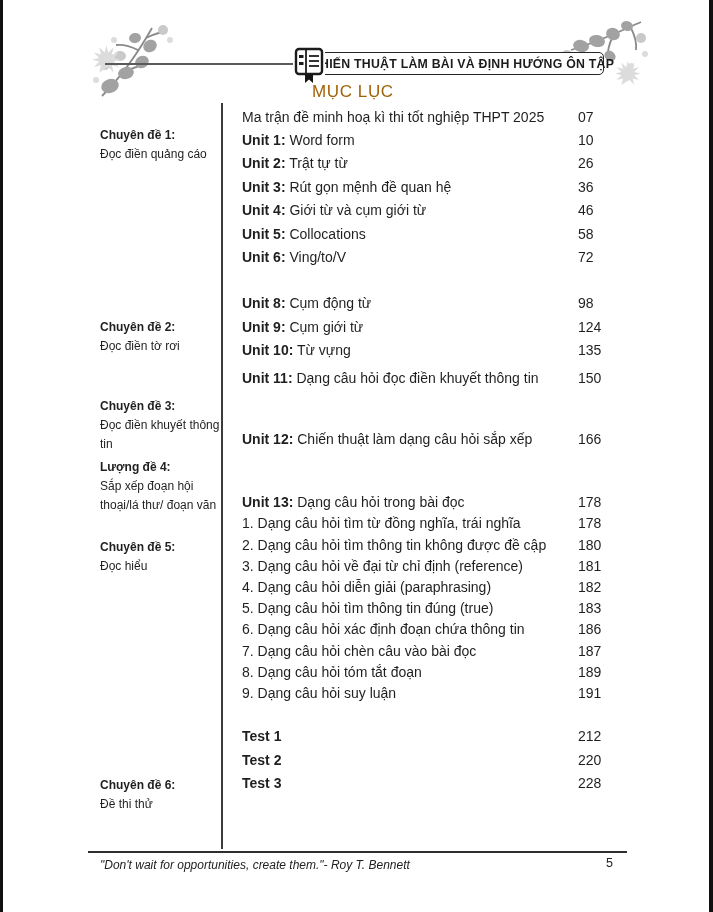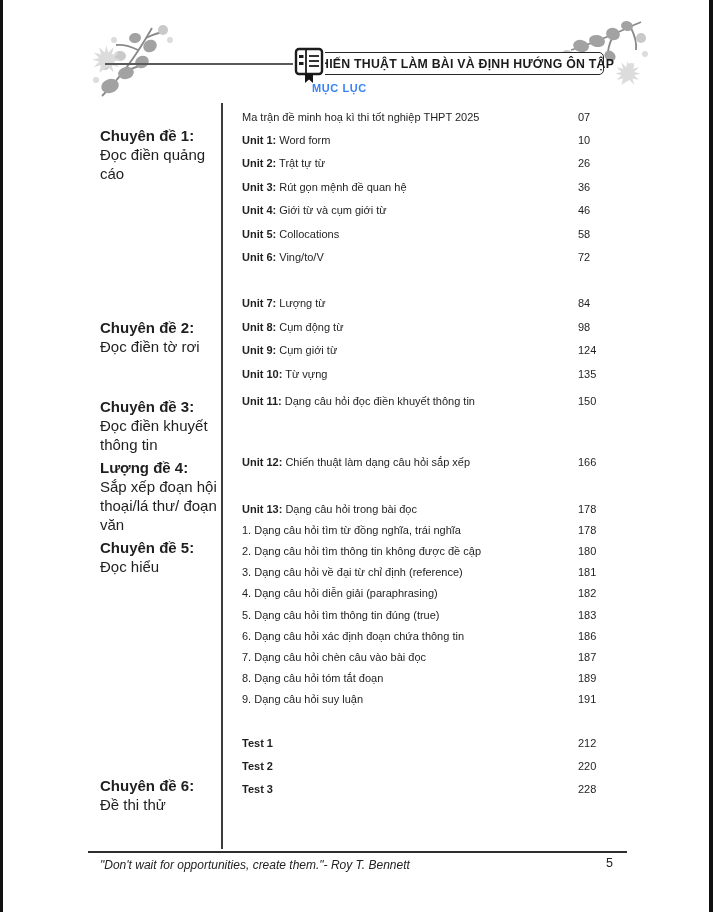--- a/index.html
+++ b/index.html
@@ -24,39 +24,39 @@
     font-size:12.3px;font-weight:700;letter-spacing:.25px;white-space:nowrap;
     padding-left:16px;color:#1b1b1b;
   }
   .book-icon{position:absolute;left:293px;top:46px;z-index:2;}
   .flower{position:absolute;}
   .flower.tl{left:80px;top:18px;}
   .flower.tr{left:553px;top:14px;}
 
   .page-title{
     position:absolute;left:312px;top:82px;
-    font-size:11px;font-weight:700;letter-spacing:.6px;color:#3b82f6;
+    font-size:17px;font-weight:400;letter-spacing:.6px;color:#a16207;
   }
 
   
   .v-divider{position:absolute;left:221px;top:103px;width:1.6px;height:746px;background:#3c3c3c;}
 
   
-  .side-item{position:absolute;left:100px;width:122px;font-size:15px;line-height:19px;color:#1f1f1f;}
+  .side-item{position:absolute;left:100px;width:122px;font-size:12px;line-height:19px;color:#1f1f1f;}
   .side-item b{display:block;font-weight:700;}
 
   
   .toc{position:absolute;left:242px;top:105px;width:378px;}
   .toc-sec{margin:0;}
   .sec1{margin-top:23px;}
   .sec2{margin-top:4px;}
   .sec3{margin-top:38px;}
-  .sec4{margin-top:24px;}
+  .sec4{margin-top:41px;}
   .sec5{margin-top:21px;}
-  .toc-row{display:flex;align-items:center;height:23.4px;font-size:11px;white-space:nowrap;justify-content:space-between;}
+  .toc-row{display:flex;align-items:center;height:23.4px;font-size:14px;white-space:nowrap;justify-content:space-between;}
   .sec4 .toc-row{height:21.2px;}
   .row-label{flex:1;overflow:hidden;}
   .row-bold{font-weight:700;}
   .row-page{width:42px;text-align:left;flex:none;}
 
   
   .footer-rule{position:absolute;left:88px;top:851px;width:539px;height:1.5px;background:#2e2e2e;}
   .footer-quote{position:absolute;left:100px;top:858px;font-size:12px;font-style:italic;color:#222;}
   .footer-page{position:absolute;left:606px;top:856px;font-size:12.5px;color:#222;}
 </style>
@@ -190,24 +190,20 @@
         <span class="row-label"><b class="row-bold">Unit 5:</b><span> Collocations</span></span>
         <span class="row-page">58</span>
       </div>
       <div class="toc-row">
         <span class="row-label"><b class="row-bold">Unit 6:</b><span> Ving/to/V</span></span>
         <span class="row-page">72</span>
       </div>
     </div>
     <div class="toc-sec sec1">
       <div class="toc-row">
-        <span class="row-label"><b class="row-bold">Unit 7:</b><span> Lượng từ</span></span>
-        <span class="row-page">84</span>
-      </div>
-      <div class="toc-row">
         <span class="row-label"><b class="row-bold">Unit 8:</b><span> Cụm động từ</span></span>
         <span class="row-page">98</span>
       </div>
       <div class="toc-row">
         <span class="row-label"><b class="row-bold">Unit 9:</b><span> Cụm giới từ</span></span>
         <span class="row-page">124</span>
       </div>
       <div class="toc-row">
         <span class="row-label"><b class="row-bold">Unit 10:</b><span> Từ vựng</span></span>
         <span class="row-page">135</span>

